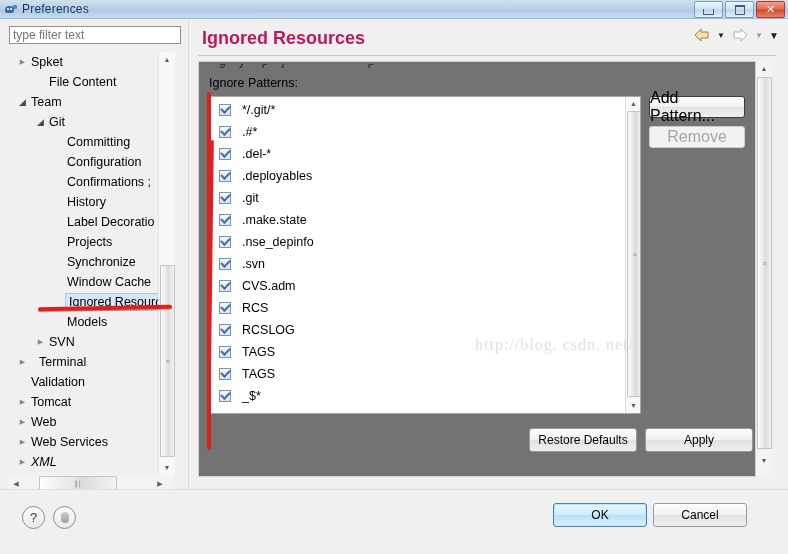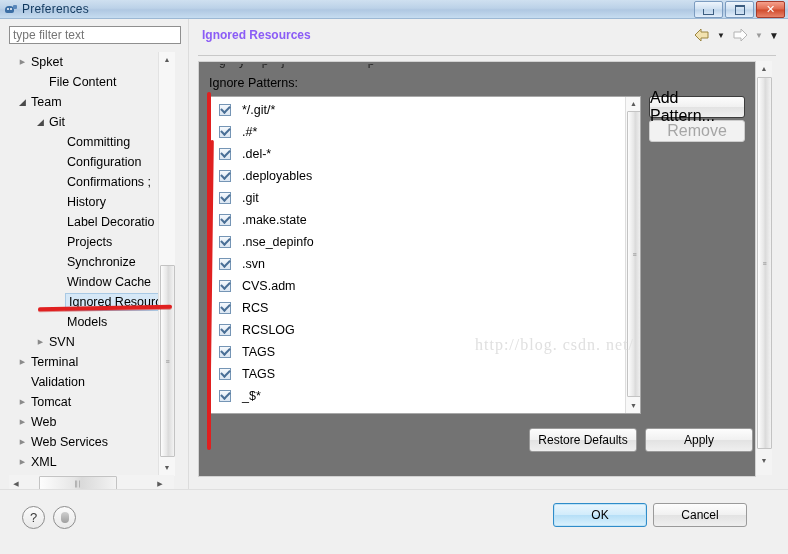--- a/index.html
+++ b/index.html
@@ -79,21 +79,21 @@
   }
   .grip{font-size:7px;color:#8d8d8d;letter-spacing:0px;}
 
   .vsplit{position:absolute;left:188px;top:0;width:1px;height:470px;background:#dcdcdc;}
 
   
   .content{
     position:absolute;left:190px;top:0;width:598px;height:470px;background:#f0f0f0;
   }
   .chead{position:absolute;left:0;top:0;width:598px;height:36px;}
-  .ctitle{position:absolute;left:12px;top:9px;font-size:12px;font-weight:bold;color:#8b5cf6;}
+  .ctitle{position:absolute;left:12px;top:9px;font-size:18px;font-weight:bold;color:#be185d;}
   .navbar{position:absolute;right:8px;top:7px;display:flex;align-items:center;gap:3px;}
   .navicon{width:20px;height:18px;display:flex;align-items:center;justify-content:center;}
   .caret{width:12px;height:18px;display:flex;align-items:center;justify-content:center;font-size:8px;color:#222;}
   .hrule{position:absolute;left:8px;top:36px;width:578px;height:1px;background:#c8c8c8;}
 
   .panel{
     position:absolute;left:8px;top:42px;width:556px;height:414px;
     border:1px solid #d2d2d2;background:#737373;overflow:hidden;
   }
   .cliprow{
@@ -127,21 +127,21 @@
   .sidebtns{position:absolute;left:450px;top:34px;width:96px;}
   .btn{
     width:96px;height:22px;box-sizing:border-box;
     border:1px solid #9a9a9a;border-radius:3px;
     background:linear-gradient(to bottom,#fdfdfd,#f1f1f1 48%,#e3e3e3 52%,#efefef);
     font-family:"Liberation Sans",sans-serif;font-size:16px;color:#000;
     display:flex;align-items:center;justify-content:center;
   }
   .btn.primaryfocus{border-color:#3c3c3c;}
   .btn.disabled{color:#a6a6a6;border-color:#cdcdcd;background:#f2f2f2;}
-  .btn.sp{margin-top:2px;text-align:right;}
+  .btn.sp{margin-top:8px;text-align:right;}
 
   .bottombtns{position:absolute;left:330px;top:366px;display:flex;gap:8px;}
   .btn-wide{
     width:108px;height:24px;box-sizing:border-box;
     border:1px solid #9a9a9a;border-radius:3px;
     background:linear-gradient(to bottom,#fdfdfd,#f1f1f1 48%,#e3e3e3 52%,#efefef);
     font-size:12px;display:flex;align-items:center;justify-content:center;
   }
 
   .outersb{
@@ -276,41 +276,41 @@
           <span class="tlabel">Ignored Resource</span>
         </div>
         <div class="tnode" style="padding-left: 44px;">
           <span class="arrow none"></span>
           <span class="tlabel">Models</span>
         </div>
         <div class="tnode" style="padding-left: 26px;">
           <span class="arrow collapsed"></span>
           <span class="tlabel">SVN</span>
         </div>
-        <div class="tnode" style="padding-left: 8px;">
+        <div class="tnode" style="padding-left: 8px; gap: 8px;">
           <span class="arrow collapsed"></span>
           <span class="tlabel">Terminal</span>
         </div>
         <div class="tnode" style="padding-left: 8px;">
           <span class="arrow none"></span>
           <span class="tlabel">Validation</span>
         </div>
         <div class="tnode" style="padding-left: 8px;">
           <span class="arrow collapsed"></span>
           <span class="tlabel">Tomcat</span>
         </div>
         <div class="tnode" style="padding-left: 8px;">
           <span class="arrow collapsed"></span>
           <span class="tlabel">Web</span>
         </div>
         <div class="tnode" style="padding-left: 8px;">
           <span class="arrow collapsed"></span>
           <span class="tlabel">Web Services</span>
         </div>
-        <div class="tnode" style="padding-left: 8px;">
+        <div class="tnode" style="padding-left: 8px; font-style: italic;">
           <span class="arrow collapsed"></span>
           <span class="tlabel">XML</span>
         </div>
       </div>
 
     <div class="treescroll-v">
       <div class="sb-arrow" style="height:14px;">▲</div>
       <div class="sb-thumb" style="position:absolute;left:1px;top:213px;width:13px;height:190px;">
         <span class="grip">≡</span>
       </div>

